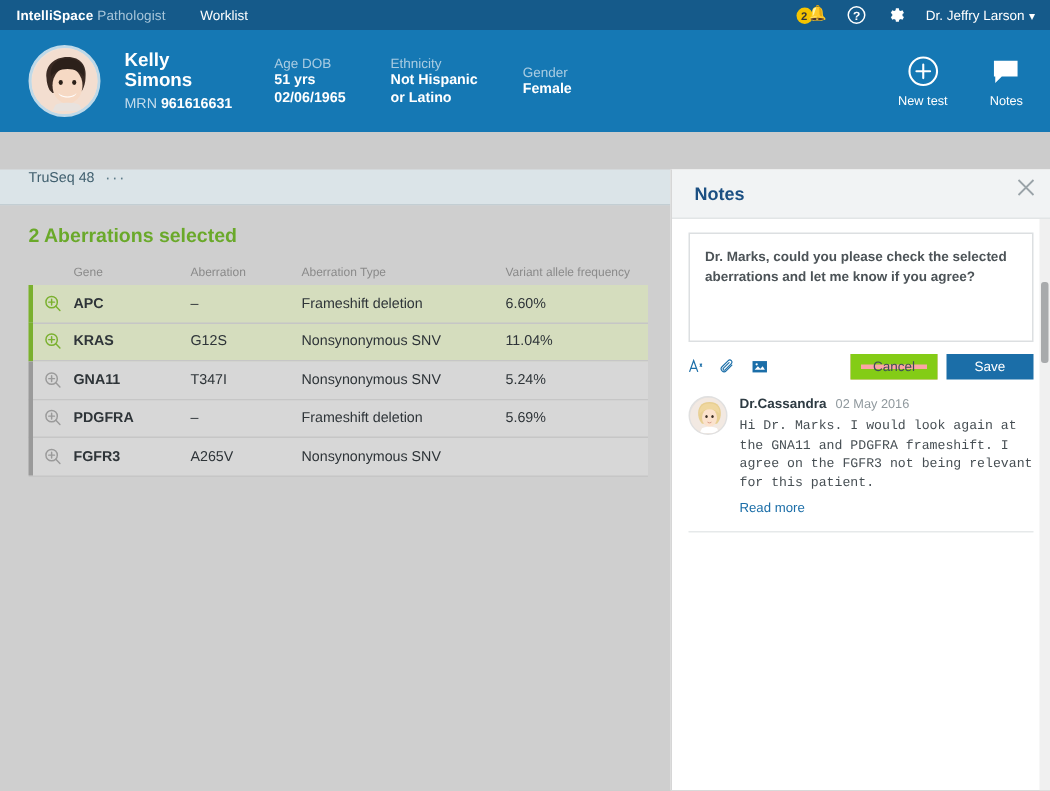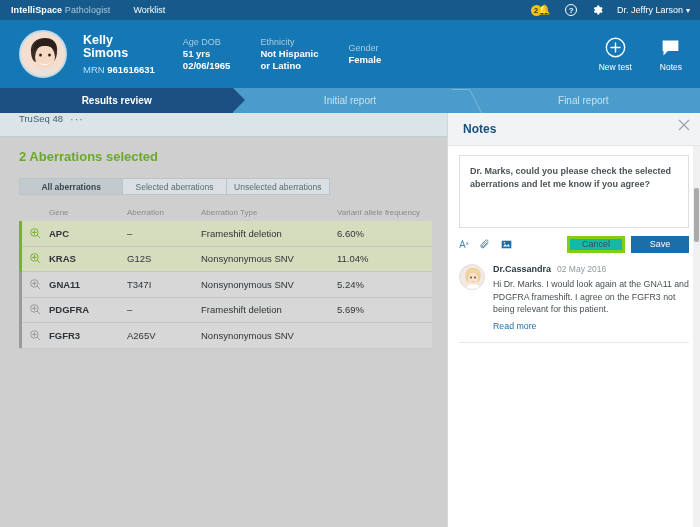--- a/index.html
+++ b/index.html
@@ -169,21 +169,21 @@
   .compose-bar {
     margin: 7px 11px 0 11px; display: flex; align-items: center; height: 18px;
   }
   .fmt-icons { display: flex; gap: 10px; align-items: center; color: #1b6ea8; }
   .fmt-ico { width: 11px; height: 11px; cursor: pointer; }
   .compose-btns { margin-left: auto; display: flex; gap: 6px; }
   .btn {
     height: 17px; min-width: 58px; font-size: 9px;
     display: flex; align-items: center; justify-content: center; cursor: pointer;
   }
-  .btn-cancel { border: 3px solid #84cc16; background: #14b8a6; color: #3d4d56; }
+  .btn-cancel { border: 7px solid #84cc16; background: #fca5a5; color: #3d4d56; }
   .btn-save { background: #1b6ea8; color: #ffffff; }
 
   .notes-tabs {
     margin: 11px 11px 0 11px; display: flex; height: 20px;
     border-bottom: 1px solid #d9dde0;
   }
   .ntab {
     flex: 1; text-align: center; font-size: 9px; color: #4a6d83;
     cursor: pointer; padding-bottom: 4px; position: relative;
   }
@@ -195,21 +195,21 @@
 
   .note-item { margin: 11px 11px 0 11px; display: flex; }
   .note-avatar {
     width: 26px; height: 26px; border-radius: 50%; flex: none;
     background: #e9e2dc; border: 1px solid #e0e0e0; overflow: hidden; position: relative;
   }
   .note-body { margin-left: 8px; flex: 1; }
   .note-meta { display: flex; align-items: baseline; gap: 6px; }
   .note-author { font-size: 9px; font-weight: bold; color: #2e3b43; }
   .note-date { font-size: 8.5px; color: #90999e; }
-  .note-text { font-size: 8.8px; color: #474f54; line-height: 12.5px; margin-top: 4px; }
+  .note-text { font-size: 8.8px; color: #474f54; line-height: 12.5px; margin-top: 4px; font-family: Liberation Mono, monospace; }
   .note-more { font-size: 8.8px; color: #1b6ea8; margin-top: 5px; cursor: pointer; }
   .note-sep { margin: 11px 11px 0 11px; height: 1px; background: #e6e9ea; }
 
   .scrollbar-track {
     position: absolute; right: 0; top: 146px; width: 7px; height: 381px;
     background: #f0f0f0;
   }
   .scrollbar-thumb {
     position: absolute; left: 1px; top: 42px; width: 5px; height: 54px;
     background: #a8aaac; border-radius: 2px; cursor: pointer;
@@ -288,45 +288,29 @@
         <span class="hdr-icon">
           <svg viewBox="0 0 24 24" width="21" height="21">
             <path d="M3 4h18v12H9l-5 5v-5H3z" fill="#ffffff"></path>
           </svg>
         </span>
         <span class="hdr-label">Notes</span>
       </div>
     </div>
   </div>
 
-  <div class="steps">
-    <div class="step active">
-        <span>Results review</span>
-      </div>
-    <div class="step sep">
-        <span>Initial report</span>
-      </div>
-    <div class="step">
-        <span>Final report</span>
-      </div>
-  </div>
 
   <div class="subbar">
     <span class="subbar-text">TruSeq 48</span>
     <span class="subbar-dots">···</span>
   </div>
 
   <div class="left-pane">
     <div class="pane-title">2 Aberrations selected</div>
 
-    <div class="filter-tabs">
-      <div class="ftab active">All aberrations</div>
-      <div class="ftab">Selected aberrations</div>
-      <div class="ftab">Unselected aberrations</div>
-    </div>
 
     <div class="table">
       <div class="thead">
         <div class="c-icon"></div>
         <div class="th c-gene">Gene</div>
         <div class="th c-aber">Aberration</div>
         <div class="th c-type">Aberration Type</div>
         <div class="th c-vaf">Variant allele frequency</div>
       </div>
 

